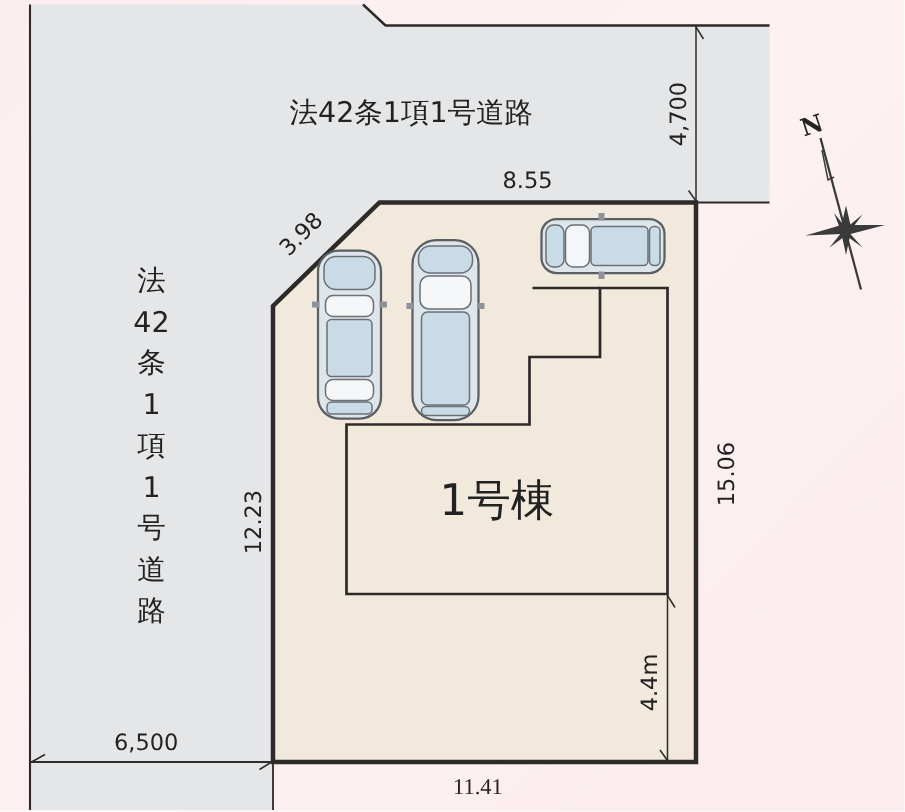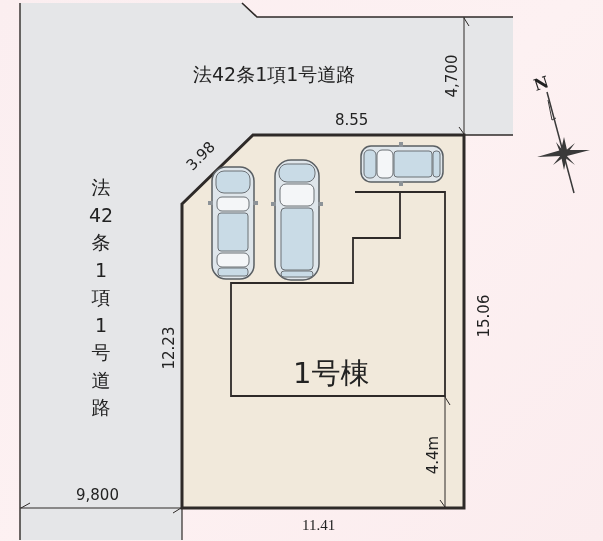--- a/index.html
+++ b/index.html
@@ -6,21 +6,21 @@
   body {
     width: 603px; height: 541px; overflow: hidden;
     background: linear-gradient(135deg, #fbeef0 0%, #fdf1f2 50%, #fbecee 100%);
     font-family: "DejaVu Sans", "Liberation Sans", sans-serif;
     position: relative;
   }
   #site { position: absolute; left: 0; top: 0; }
   .lbl { position: absolute; color: #222; white-space: nowrap; font-family: "DejaVu Sans", "Liberation Sans", sans-serif; }
   .road-h { font-size: 19px; left: 193px; top: 62px; letter-spacing: 0px; }
   .road-v { font-size: 19px; left: 86px; top: 174px; width: 30px; text-align: center; line-height: 27.5px; white-space: normal; word-break: break-all; }
-  .bldg { font-size: 29px; left: 293px; top: 314px; margin-top: 40px; }
+  .bldg { font-size: 29px; left: 293px; top: 314px; }
   .dim { font-size: 15px; }
   .rot-90 { transform: rotate(-90deg); transform-origin: center center; }
 </style>
 </head>
 <body>
 
 <svg id="site" width="603" height="541" viewBox="0 0 603 541">
 
   <polygon points="20,3 242,3 257,17 513,17 513,135 253,135 182,204 182,540 20,540" fill="#e5e6e8"></polygon>
 
@@ -91,14 +91,14 @@
 <div class="lbl road-v">法42条1項1号道路</div>
 
 <div class="lbl bldg">1号棟</div>
 
 <div class="lbl dim" style="left:335px; top:111px;">8.55</div>
 <div class="lbl dim" style="left:184px; top:147px; transform:rotate(-45deg);">3.98</div>
 <div class="lbl dim rot-90" style="left:147px; top:339px; width:44px; text-align:center;">12.23</div>
 <div class="lbl dim rot-90" style="left:462px; top:307px; width:44px; text-align:center;">15.06</div>
 <div class="lbl dim" style="left:302px; top:517px;font-family:Liberation Serif, serif;">11.41</div>
 <div class="lbl dim rot-90" style="left:428px; top:67px; width:48px; text-align:center;">4,700</div>
-<div class="lbl dim" style="left:76px; top:486px;">9,800</div>
+<div class="lbl dim" style="left:76px; top:486px;">6,500</div>
 <div class="lbl dim rot-90" style="left:411px; top:446px; width:44px; text-align:center;">4.4m</div>
 
 </body></html>

